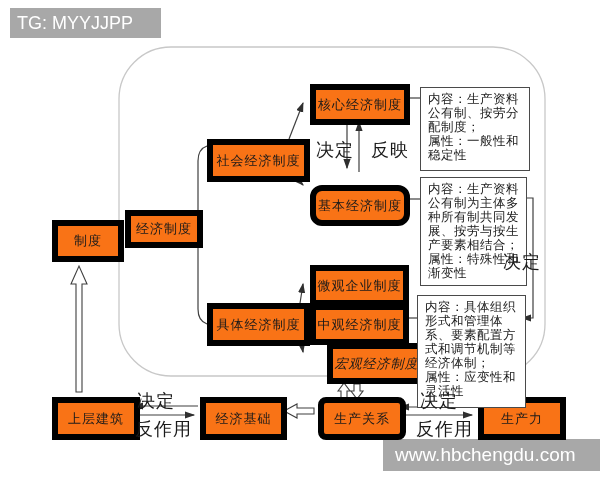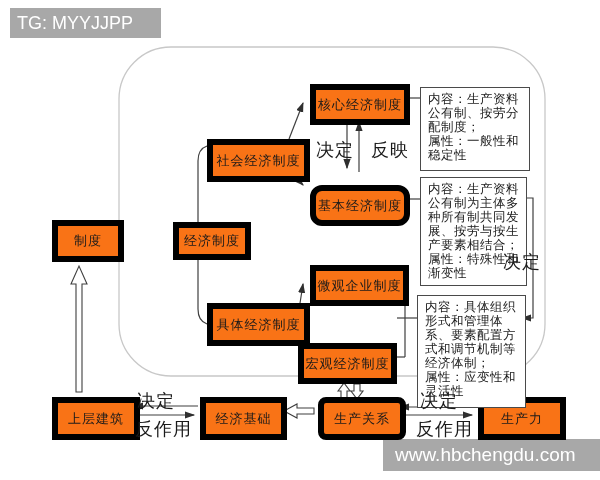--- a/index.html
+++ b/index.html
@@ -72,27 +72,28 @@
   </svg>
 
   <div class="wm wm-tl">
     <span>TG: MYYJJPP</span>
   </div>
   <div class="wm wm-br">
     <span>www.hbchengdu.com</span>
   </div>
 
   <div class="box" style="left:52px;top:220px;width:60px;height:30px;font-family:Liberation Mono, monospace;">制度</div>
-  <div class="box" style="left:125px;top:222px;width:66px;height:26px;margin-left:48px;">经济制度</div>
+  <div class="box" style="left:125px;top:210px;width:66px;height:26px;">经济制度</div>
   <div class="box" style="left:207px;top:139px;width:91px;height:31px;">社会经济制度</div>
   <div class="box" style="left:207px;top:303px;width:91px;height:31px;">具体经济制度</div>
   <div class="box" style="left:310px;top:84px;width:88px;height:29px;">核心经济制度</div>
   <div class="box" style="left:310px;top:185px;width:88px;height:29px;border-radius:12px;">基本经济制度</div>
   <div class="box" style="left:310px;top:265px;width:87px;height:29px;">微观企业制度</div>
-  <div class="box" style="left:298px;top:343px;width:87px;height:29px;">宏观经济制度</div>
+  <div class="box" style="left:310px;top:304px;width:87px;height:29px;">中观经济制度</div>
+  <div class="box" style="left:327px;top:343px;width:87px;height:29px;font-style:italic;">宏观经济制度</div>
   <div class="box" style="left:52px;top:397px;width:76px;height:31px;">上层建筑</div>
   <div class="box" style="left:200px;top:397px;width:75px;height:31px;">经济基础</div>
   <div class="box" style="left:318px;top:397px;width:76px;height:31px;border-radius:8px;">生产关系</div>
   <div class="box" style="left:478px;top:397px;width:76px;height:31px;">生产力</div>
 
   <div class="desc" style="left:420px;top:59px;width:99px;height:76px;">内容：生产资料
 公有制、按劳分
 配制度；
 属性：一般性和
 稳定性</div>

